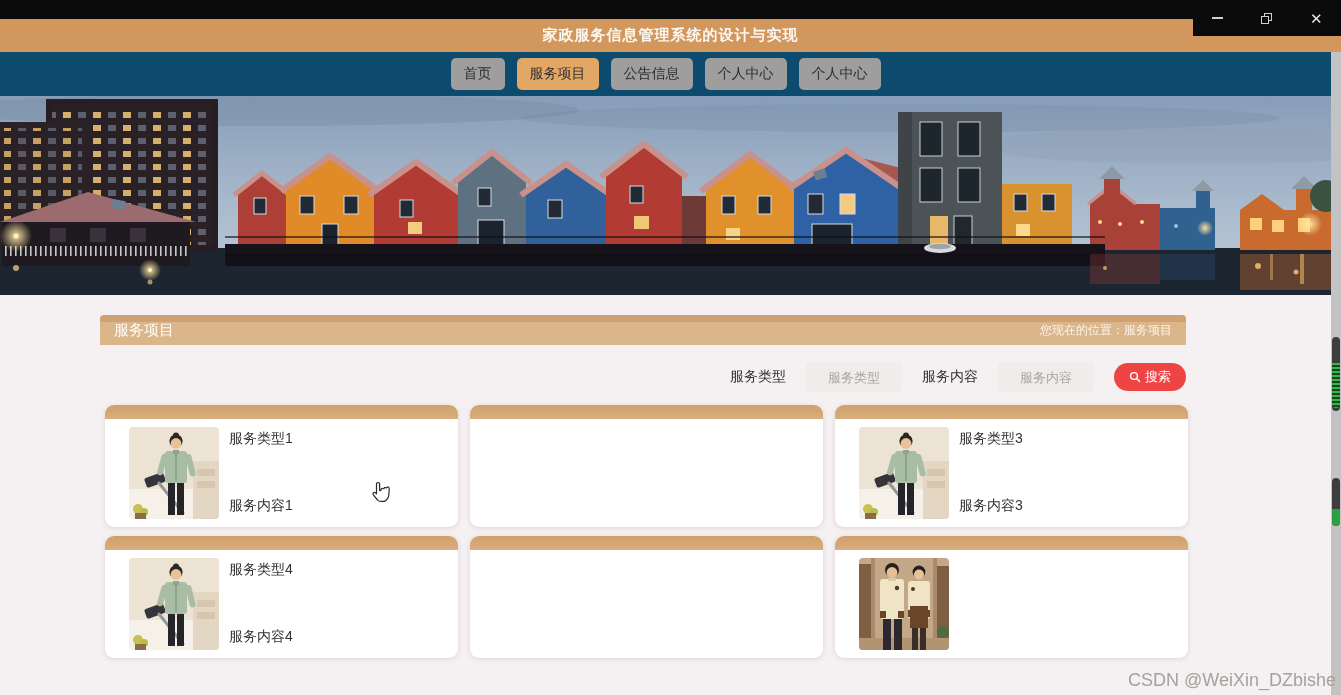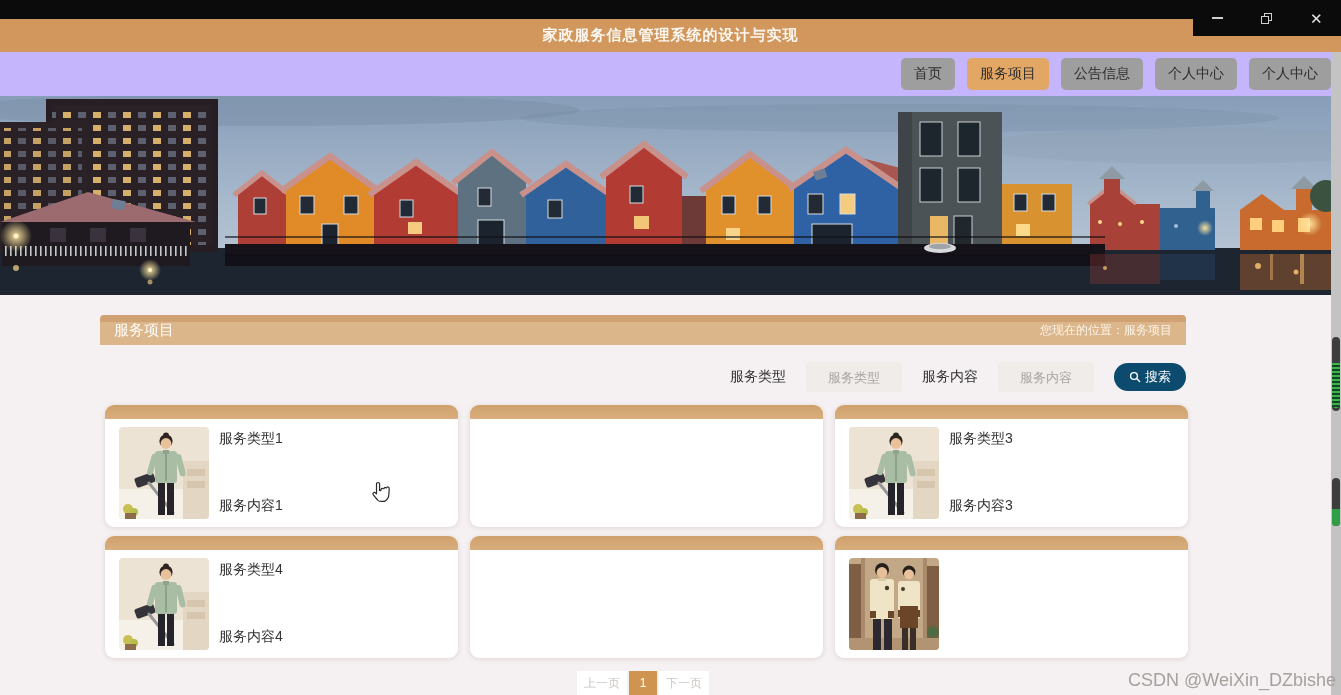--- a/index.html
+++ b/index.html
@@ -17,22 +17,22 @@
   .restore-glyph .back { position:absolute; top:0; right:0; width:8px; height:8px; border:1.5px solid #CFCFCF; }
   .restore-glyph .front { position:absolute; bottom:0; left:0; width:8px; height:8px; border:1.5px solid #CFCFCF; background:#0B0B0B; }
   .close-glyph { color:#E6E6E6; font-size:15px; line-height:1; }
 
   
   .app-header { position:absolute; top:19px; left:0; width:100%; height:33px; background:#D2975C;
                 display:flex; align-items:center; justify-content:center; z-index:20; }
   .header-title { color:#FCF7F0; font-size:15px; letter-spacing:1px;font-weight:bold; }
 
   
-  .nav { position:absolute; top:52px; left:0; width:1331px; height:44px; background:#c4b5fd;
-         display:flex; align-items:center; justify-content:flex-end; gap:12px; z-index:5; }
+  .nav { position:absolute; top:52px; left:0; width:1331px; height:44px; background:#0c4a6e;
+         display:flex; align-items:center; justify-content:center; gap:12px; z-index:5; }
   .tab { background:#9E9E9E; color:#2E2E2E; font-size:14px; padding:7px 13px; border-radius:5px;
          border:none; cursor:pointer; font-family:inherit; }
   .tab.active { background:#E2A765; }
 
   
   .banner { position:absolute; top:96px; left:0; width:1331px; height:199px; overflow:hidden; }
   .banner svg { display:block; width:100%; height:100%; }
 
   
   .section-header { position:absolute; top:315px; left:100px; width:1086px; height:30px;
@@ -41,30 +41,30 @@
   .section-title { color:#FEFCF8; font-size:15px; }
   .breadcrumb { color:#FBF4E9; font-size:12px; }
 
   
   .filter-row { position:absolute; top:362px; left:100px; width:1086px; height:30px;
                 display:flex; align-items:center; justify-content:flex-end; gap:20px; }
   .filter-label { font-size:14px; color:#333; }
   .filter-input { width:96px; height:30px; background:#EFECE9; border:none; border-radius:4px;
                   text-align:center; font-size:13px; color:#333; font-family:inherit; }
   .filter-input::placeholder { color:#A9A5A1; }
-  .search-btn { height:28px; padding:0 15px; background:#0c4a6e; color:#fff; font-size:13px; border:none;
+  .search-btn { height:28px; padding:0 15px; background:#ef4444; color:#fff; font-size:13px; border:none;
                 border-radius:14px; display:flex; align-items:center; gap:4px; cursor:pointer; font-family:inherit; }
 
   
   .cards-grid { position:absolute; top:405px; left:105px; width:1083px; display:grid;
                 grid-template-columns:repeat(3,1fr); column-gap:12px; row-gap:9px; }
   .card { height:122px; border-radius:9px; background:#fff; box-shadow:0 1px 5px rgba(120,90,60,.18);
           overflow:hidden; cursor:pointer; }
   .card-topbar { height:14px; background:linear-gradient(180deg,#CEA06C,#D9AE7D); }
-  .card-body { display:flex; padding:8px 14px; height:108px; }
+  .card-body { display:flex; padding:8px 24px; height:108px; }
   .card-img { width:90px; height:92px; border-radius:4px; flex:none; }
   .card-info { display:flex; flex-direction:column; justify-content:space-between;
                margin-left:10px; padding:3px 0 4px; }
   .card-title, .card-content { font-size:14px; color:#333; }
 
   
   .pagination { position:absolute; top:671px; left:100px; width:1086px; display:flex;
                 justify-content:center; gap:2px; }
   .page-btn { min-width:50px; height:24px; background:#FFFFFF; color:#CBC7C3; font-size:12px;
               border:none; display:flex; align-items:center; justify-content:center; cursor:pointer; font-family:inherit; }
@@ -418,25 +418,20 @@
     <div class="card">
       <div class="card-topbar"></div>
       <div class="card-body">
         <svg class="card-img" viewBox="0 0 90 92">
             <use href="#img-cream-couple"></use>
           </svg>
       </div>
     </div>
   </div>
 
-  <div class="pagination">
-    <button class="page-btn">上一页</button>
-    <button class="page-btn current">1</button>
-    <button class="page-btn">下一页</button>
-  </div>
 
   <div class="watermark">CSDN @WeiXin_DZbishe</div>
 
   <div class="scrollbar-track">
     <div class="scroll-thumb thumb-1">
         <div class="stripes"></div>
       </div>
     <div class="scroll-thumb thumb-2">
         <div class="green-end"></div>
       </div>

